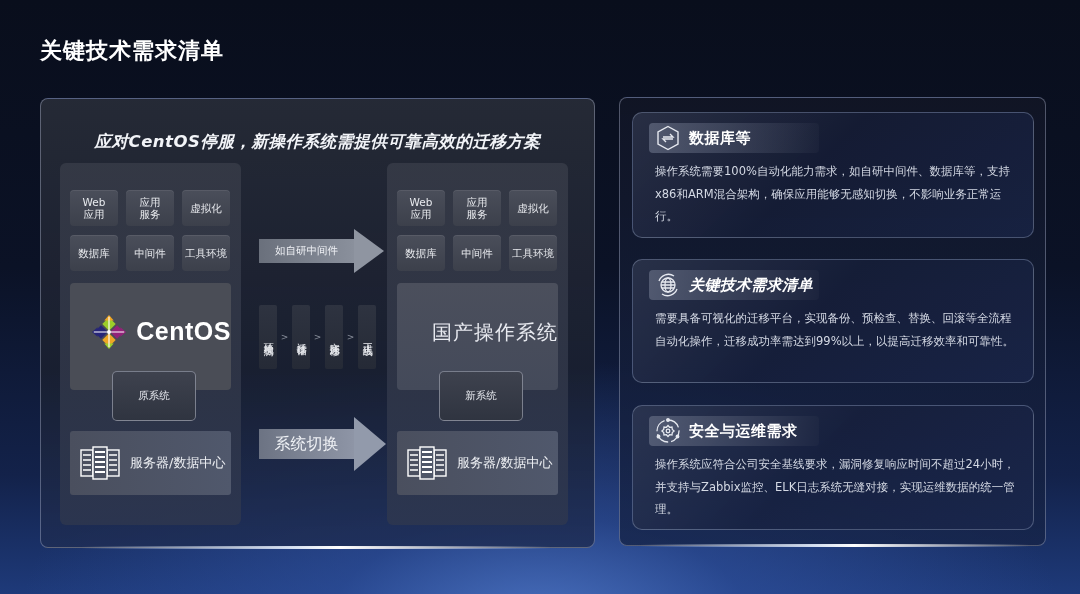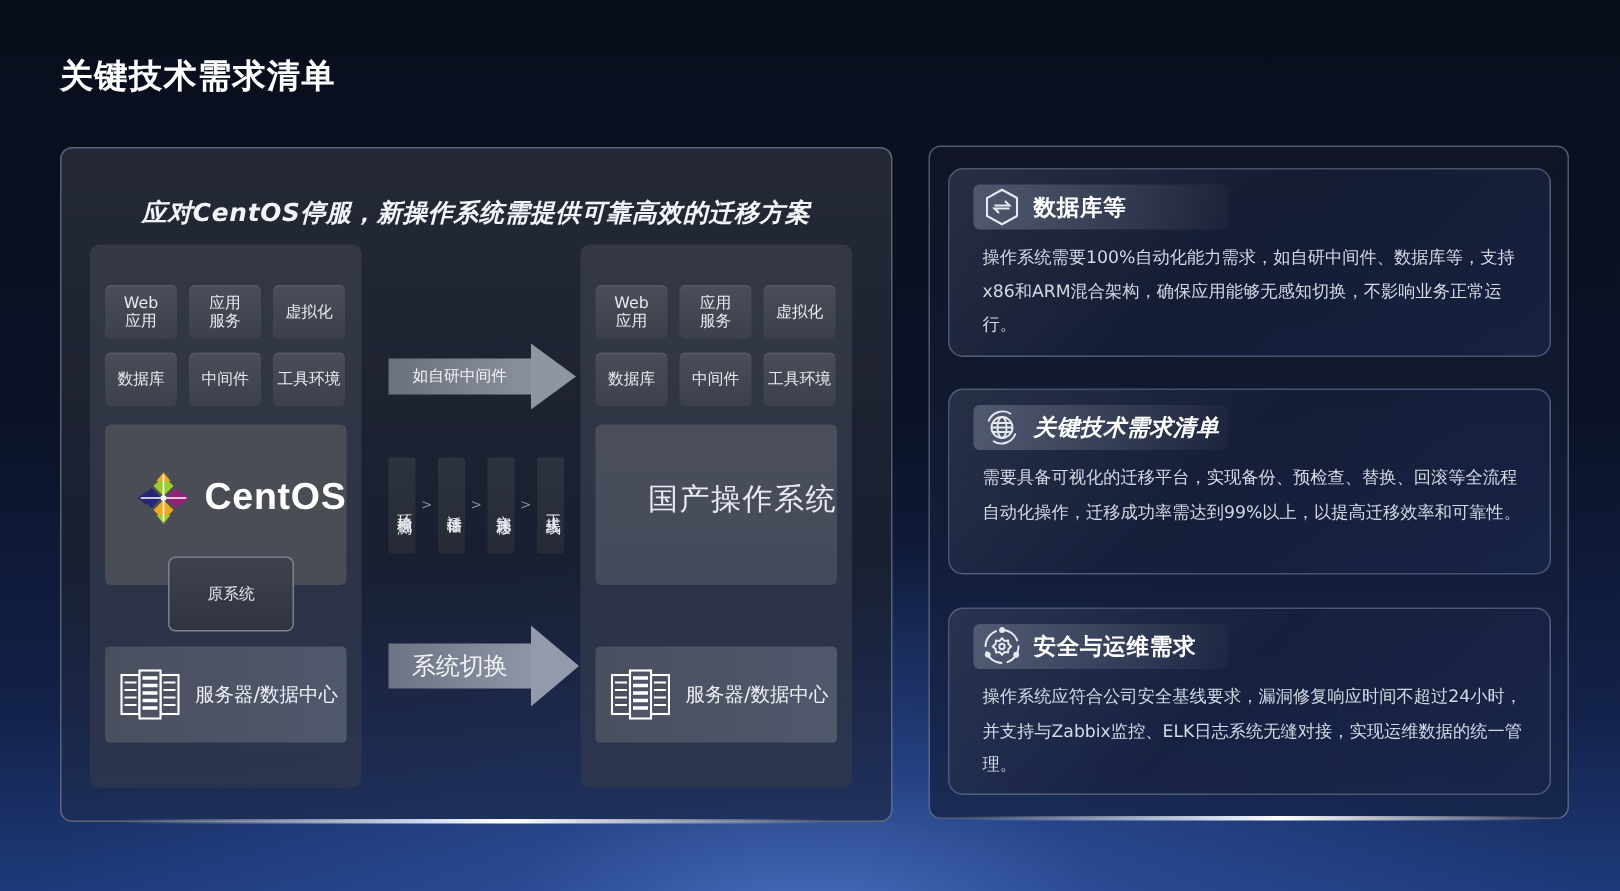--- a/index.html
+++ b/index.html
@@ -222,20 +222,21 @@
       <div class="chip">
           <span>中间件</span>
         </div>
       <div class="chip">
           <span>工具环境</span>
         </div>
     </div>
     <div class="os-box">
       <span class="os-label">国产操作系统</span>
     </div>
+    <div class="tag-btn">新系统</div>
     <div class="server-box">
       <svg width="40" height="34" viewBox="0 0 40 34" fill="none" stroke="#fff" stroke-width="1.4">
         <rect x="1" y="4" width="12" height="26"></rect>
         <rect x="27" y="4" width="12" height="26"></rect>
         <rect x="13" y="1" width="14" height="32" fill="#4e5668"></rect>
         <path d="M3 9h8M3 14h8M3 19h8M3 24h8M29 9h8M29 14h8M29 19h8M29 24h8"></path>
         <path d="M15 6h10M15 11h10M15 16h10M15 21h10M15 26h10" stroke-width="2.2"></path>
       </svg>
       <span class="server-label">服务器/数据中心</span>
     </div>

